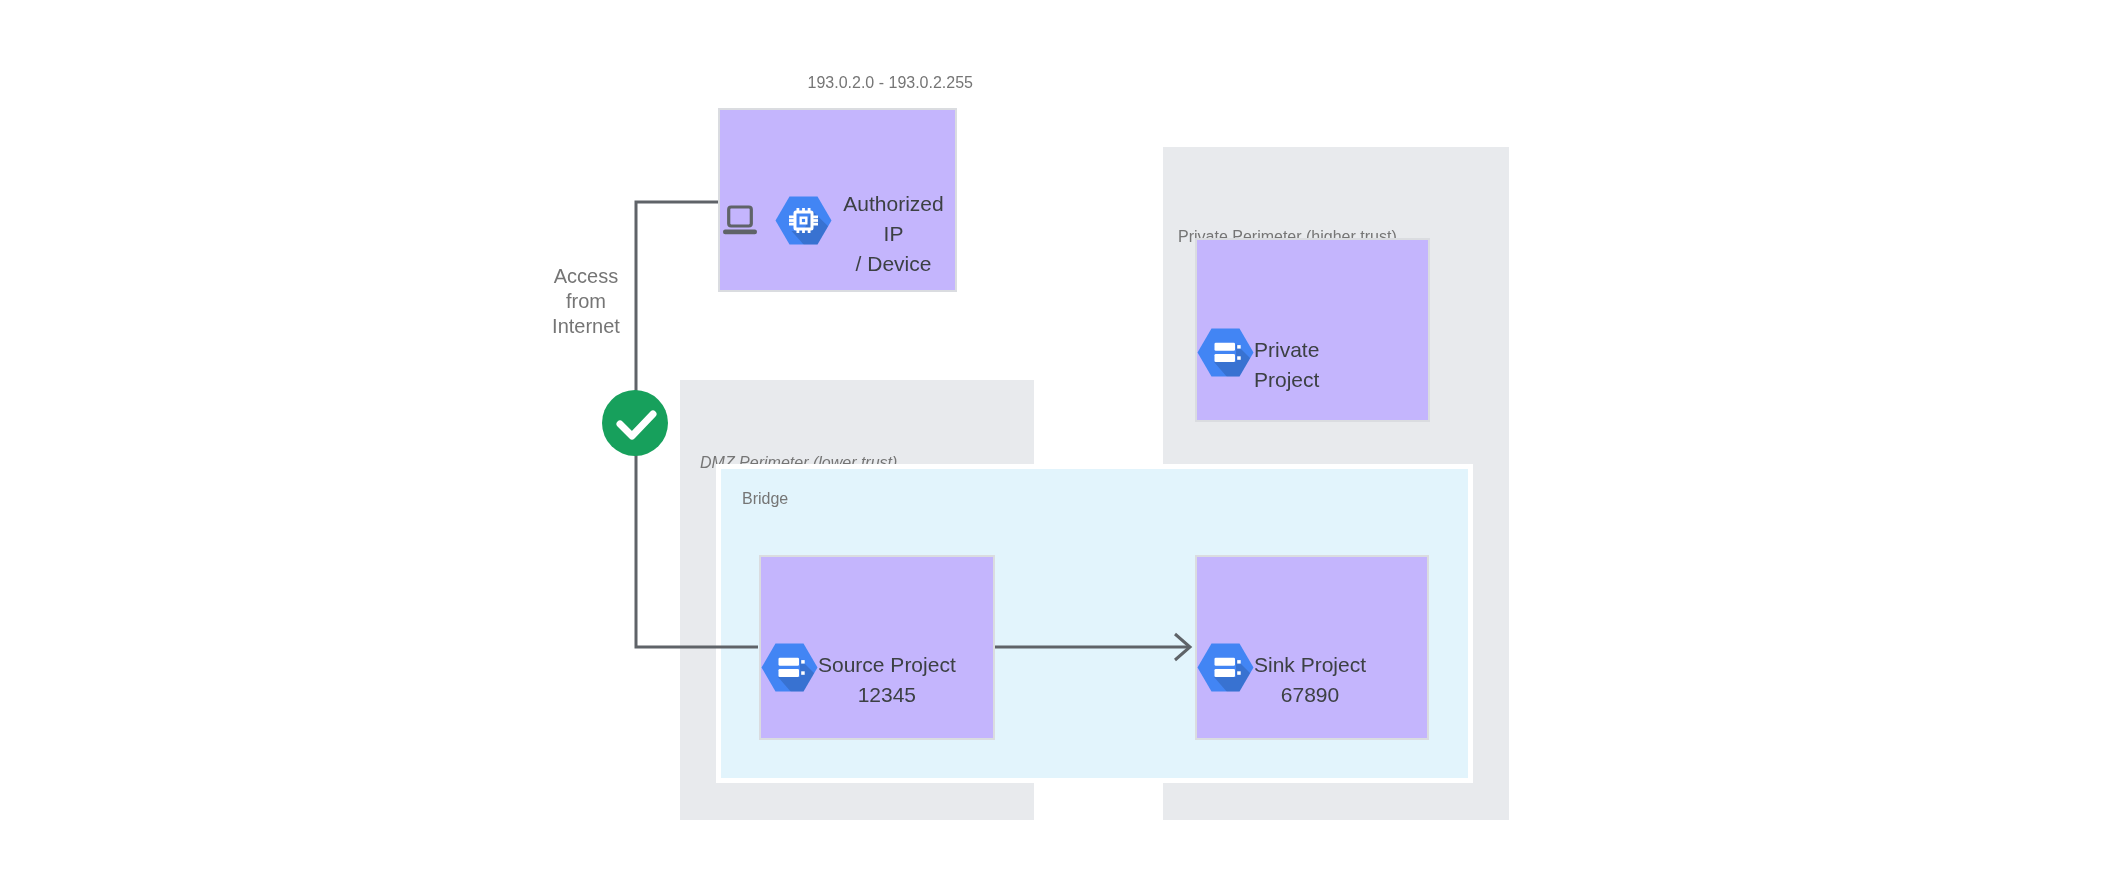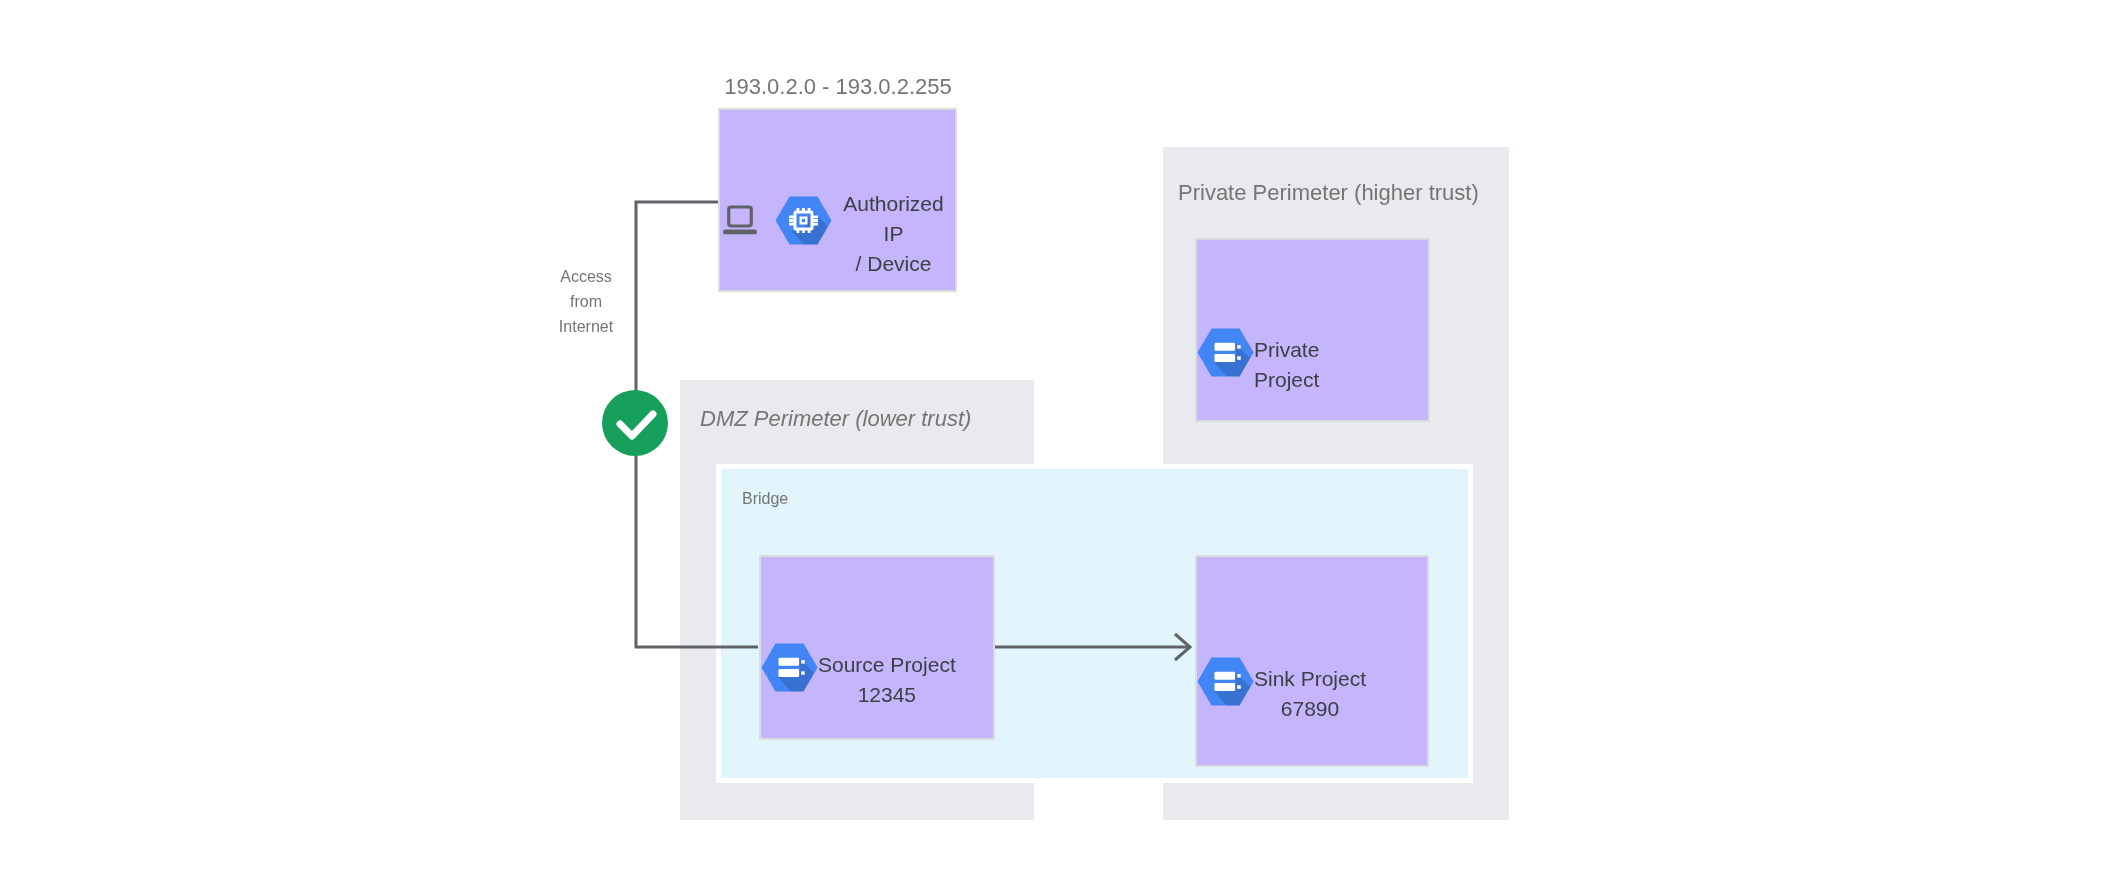--- a/index.html
+++ b/index.html
@@ -11,44 +11,44 @@
     --line:#5F6368;
     --node-border:#DADCE0;
     --label-gray:#757575;
     --title-dark:#3C4043;
   }
   *{margin:0;padding:0;box-sizing:border-box;}
   body{background:var(--canvas-bg);font-family:"Liberation Sans","DejaVu Sans",sans-serif;}
   .canvas{position:relative;width:2112px;height:882px;background:var(--canvas-bg);overflow:hidden;}
 
   .perimeter{position:absolute;background:var(--perimeter-bg);z-index:1;}
-  .perimeter-label{position:absolute;font-size:22px;color:var(--label-gray);white-space:nowrap;}
+  .perimeter-label{position:absolute;font-size:16px;color:var(--label-gray);white-space:nowrap;margin-top:48px;}
 
   .bridge{position:absolute;left:716px;top:464px;width:757px;height:319px;
           background:var(--bridge-bg);border:5px solid #FFFFFF;z-index:2;}
   .bridge-label{position:absolute;left:21px;top:21px;font-size:16px;color:var(--label-gray);}
 
   .overlay{position:absolute;left:0;top:0;width:2112px;height:882px;z-index:3;pointer-events:none;}
 
   .node{position:absolute;background:#c4b5fd;border:2px solid var(--node-border);
         display:flex;flex-direction:row;align-items:center;z-index:4;}
   .node-title{font-size:21px;line-height:30px;color:var(--title-dark);text-align:center;}
   .icon-row{display:flex;align-items:center;gap:15px;}
 
   .node-authorized{left:718px;top:108px;width:239px;height:184px;padding-top:41px;}
   .node-authorized .node-title{margin-top:26px;}
   .node-source{left:759px;top:555px;width:236px;height:185px;padding-top:40px;}
-  .node-sink{left:1195px;top:555px;width:234px;height:212px;padding-top:40px;}
+  .node-sink{left:1195px;top:555px;width:234px;height:185px;padding-top:40px;}
   .node-private{left:1195px;top:238px;width:235px;height:184px;padding-top:44px;}
   .node-source .node-title,.node-sink .node-title,.node-private .node-title{margin-top:25px;}
 
-  .ip-label{position:absolute;left:703px;top:74px;width:270px;text-align:center;
-            font-size:22px;color:var(--label-gray);z-index:4;}
+  .ip-label{position:absolute;left:703px;top:74px;width:270px;text-align:right;
+            font-size:16px;color:var(--label-gray);z-index:4;}
   .access-label{position:absolute;left:526px;top:264px;width:120px;text-align:center;
-            font-size:16px;line-height:25px;color:var(--label-gray);z-index:4;}
+            font-size:20px;line-height:25px;color:var(--label-gray);z-index:4;}
 
   .hex-fill{fill:var(--hex-blue);}
   .hex-shadow{fill:rgba(0,0,0,0.14);}
   .lp-stroke{stroke:var(--line);}
   .lp-fill{fill:var(--line);}
   .conn{stroke:var(--line);stroke-width:3;fill:none;}
   .check-circle{fill:var(--green);}
   .check-mark{stroke:#FFFFFF;stroke-width:7;fill:none;stroke-linecap:round;stroke-linejoin:round;}
 </style>
 </head>

